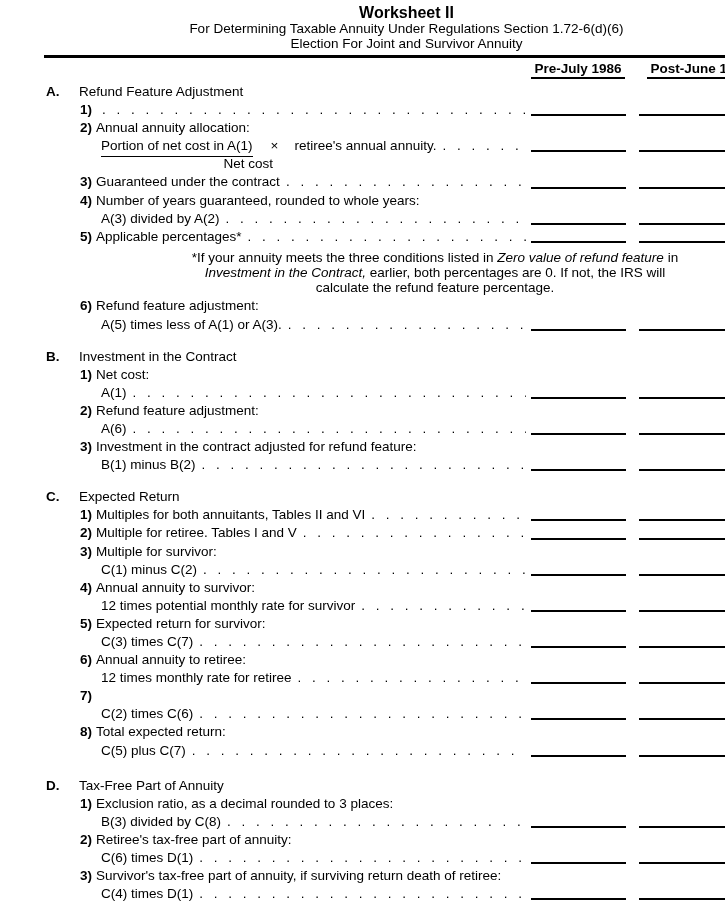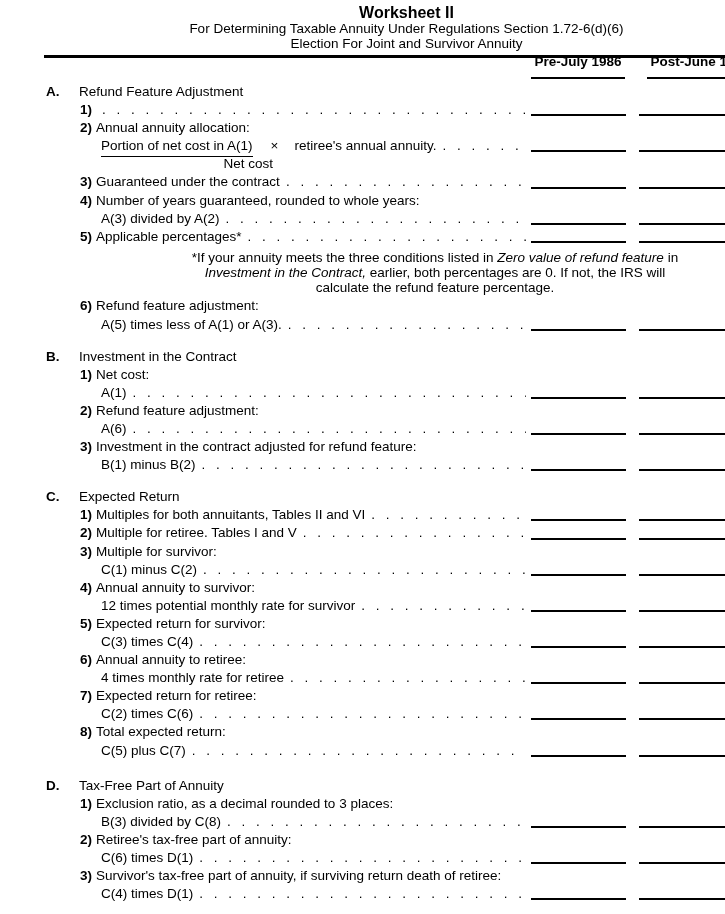--- a/index.html
+++ b/index.html
@@ -10,21 +10,21 @@
     font-size:13.5px;
   }
   .page{position:relative;width:725px;height:914px;margin-left:44px;}
   .topblock{text-align:center;padding-top:3px;}
   .title{font-size:16px;font-weight:bold;line-height:19px;}
   .subtitle{font-size:13.5px;line-height:14.5px;}
   .rule{border-top:3px solid #000;margin-top:4px;}
   .colheads{position:relative;height:21px;}
   .colhead{
     position:absolute;bottom:0;font-weight:bold;font-size:13.5px;
-    border-bottom:2px solid #000;text-align:center;padding-bottom:8px;
+    border-bottom:2px solid #000;text-align:center;padding-bottom:1px;
     white-space:nowrap;
   }
   .colhead.c1{left:487px;width:94px;}
   .colhead.c2{left:603px;width:106px;}
   #wsbody{margin-top:4px;}
   .section{margin-top:14px;}
   .section:first-child{margin-top:0;}
   .section:nth-child(4){margin-top:17px;}
   .row{
     position:relative;display:flex;align-items:baseline;
@@ -205,38 +205,37 @@
           <span class="txt">12 times potential monthly rate for survivor</span>
           <span class="leader">. . . . . . . . . . . . . . . . . . . . . . . . . . . . . . . . . .</span>
           <span class="blank b1"></span>
           <span class="blank b2"></span>
         </div>
         <div class="row item">
           <span class="num">5)</span>
           <span class="txt">Expected return for survivor:</span>
         </div>
         <div class="row sub">
-          <span class="txt">C(3) times C(4)</span>
+          <span class="txt">C(3) times C(7)</span>
           <span class="leader">. . . . . . . . . . . . . . . . . . . . . . . . . . . . . . . . . .</span>
           <span class="blank b1"></span>
           <span class="blank b2"></span>
         </div>
         <div class="row item">
           <span class="num">6)</span>
           <span class="txt">Annual annuity to retiree:</span>
         </div>
         <div class="row sub">
-          <span class="txt">4 times monthly rate for retiree</span>
+          <span class="txt">12 times monthly rate for retiree</span>
           <span class="leader">. . . . . . . . . . . . . . . . . . . . . . . . . . . . . . . . . .</span>
           <span class="blank b1"></span>
           <span class="blank b2"></span>
         </div>
         <div class="row item">
           <span class="num">7)</span>
-          <span class="txt">Expected return for retiree:</span>
         </div>
         <div class="row sub">
           <span class="txt">C(2) times C(6)</span>
           <span class="leader">. . . . . . . . . . . . . . . . . . . . . . . . . . . . . . . . . .</span>
           <span class="blank b1"></span>
           <span class="blank b2"></span>
         </div>
         <div class="row item">
           <span class="num">8)</span>
           <span class="txt">Total expected return:</span>

